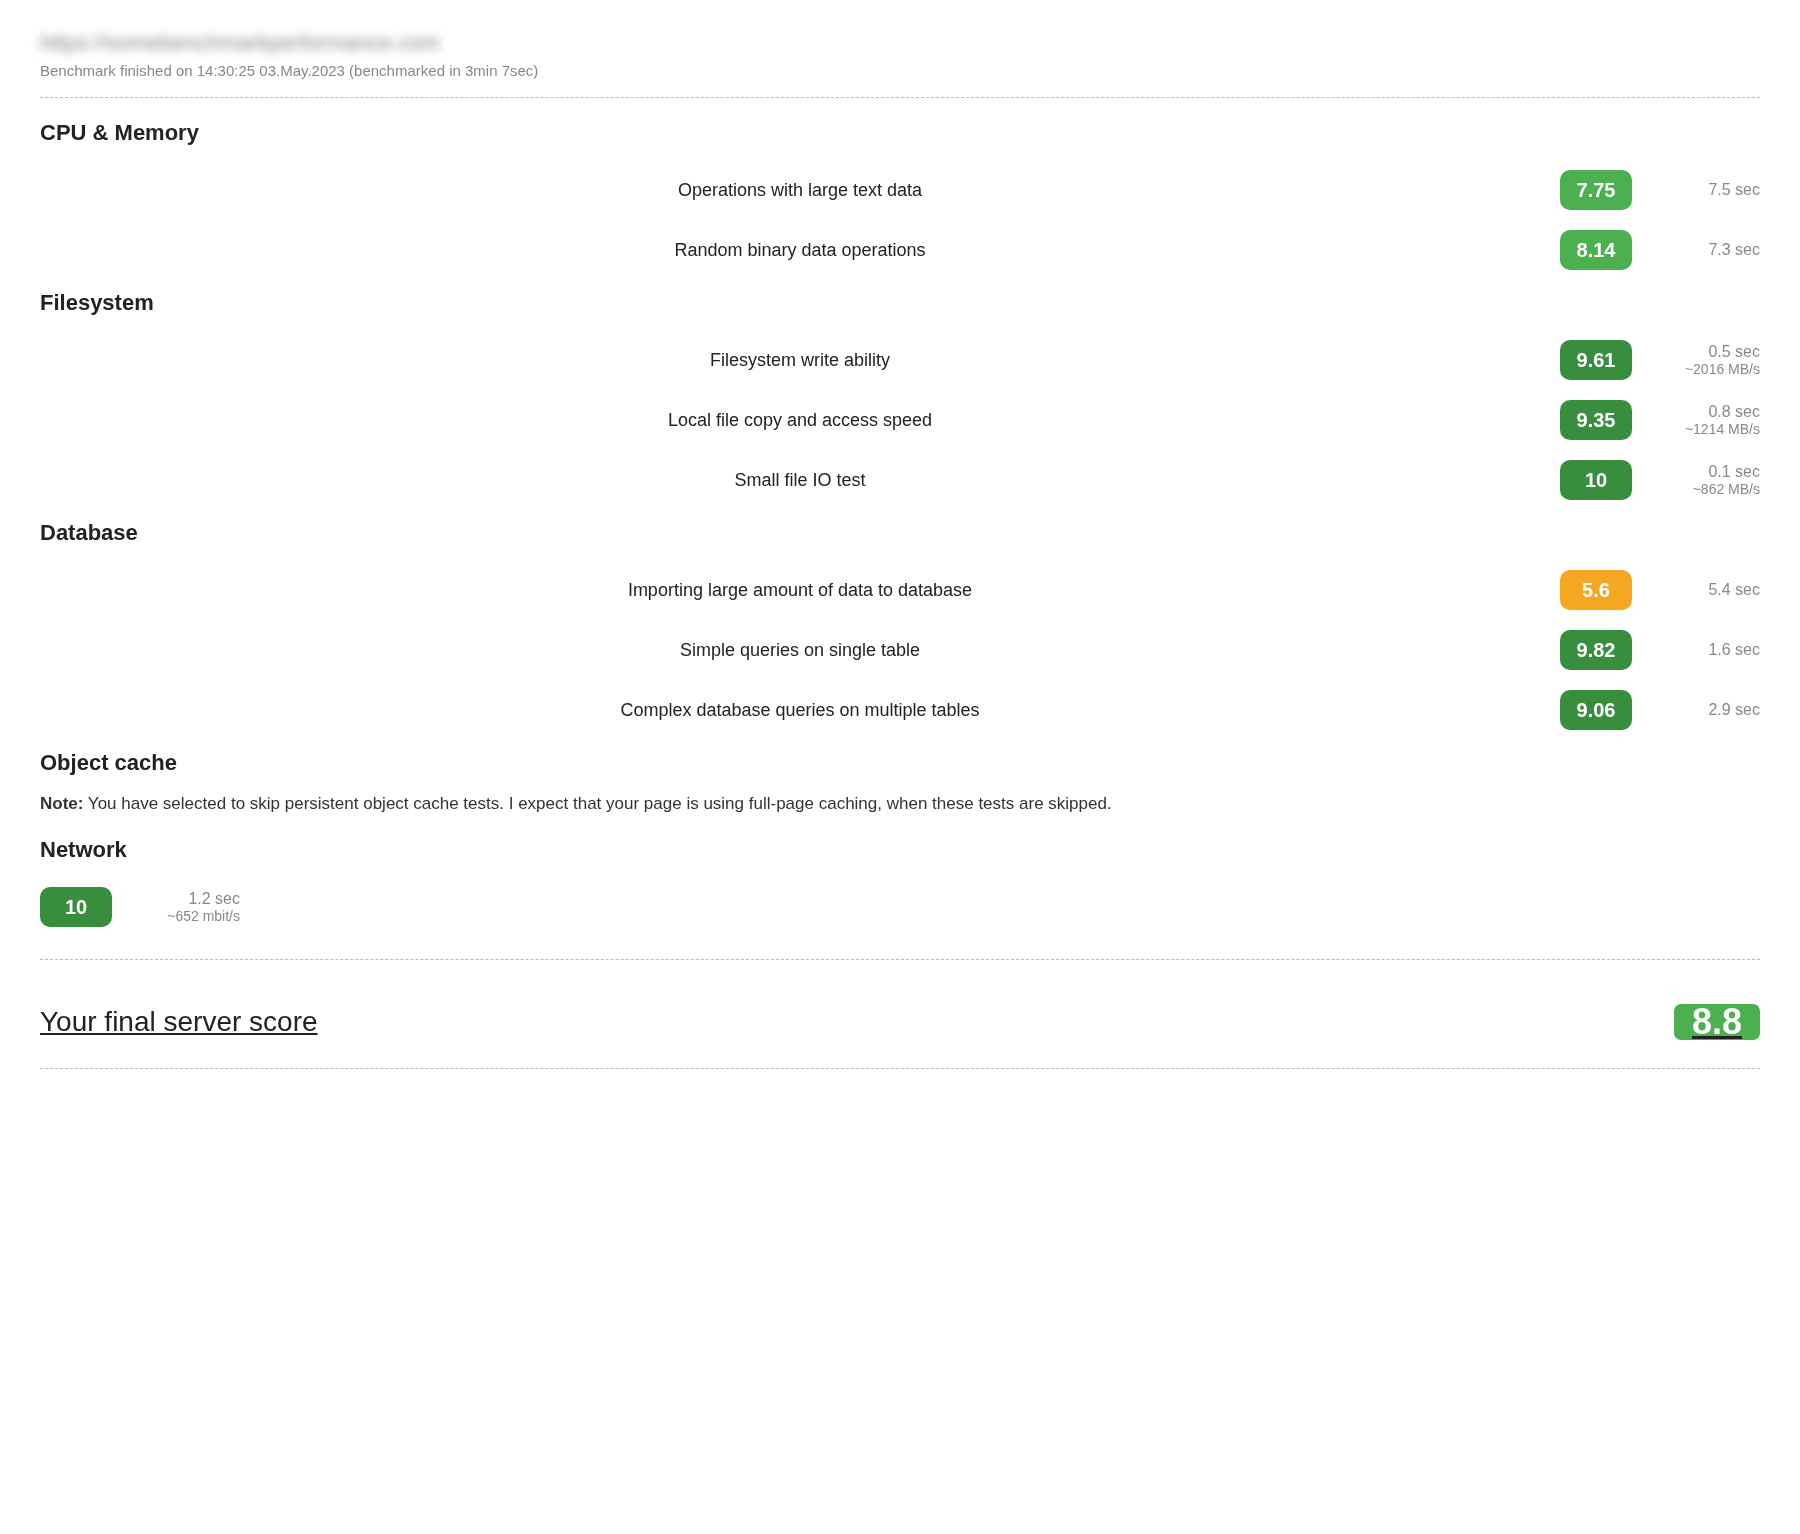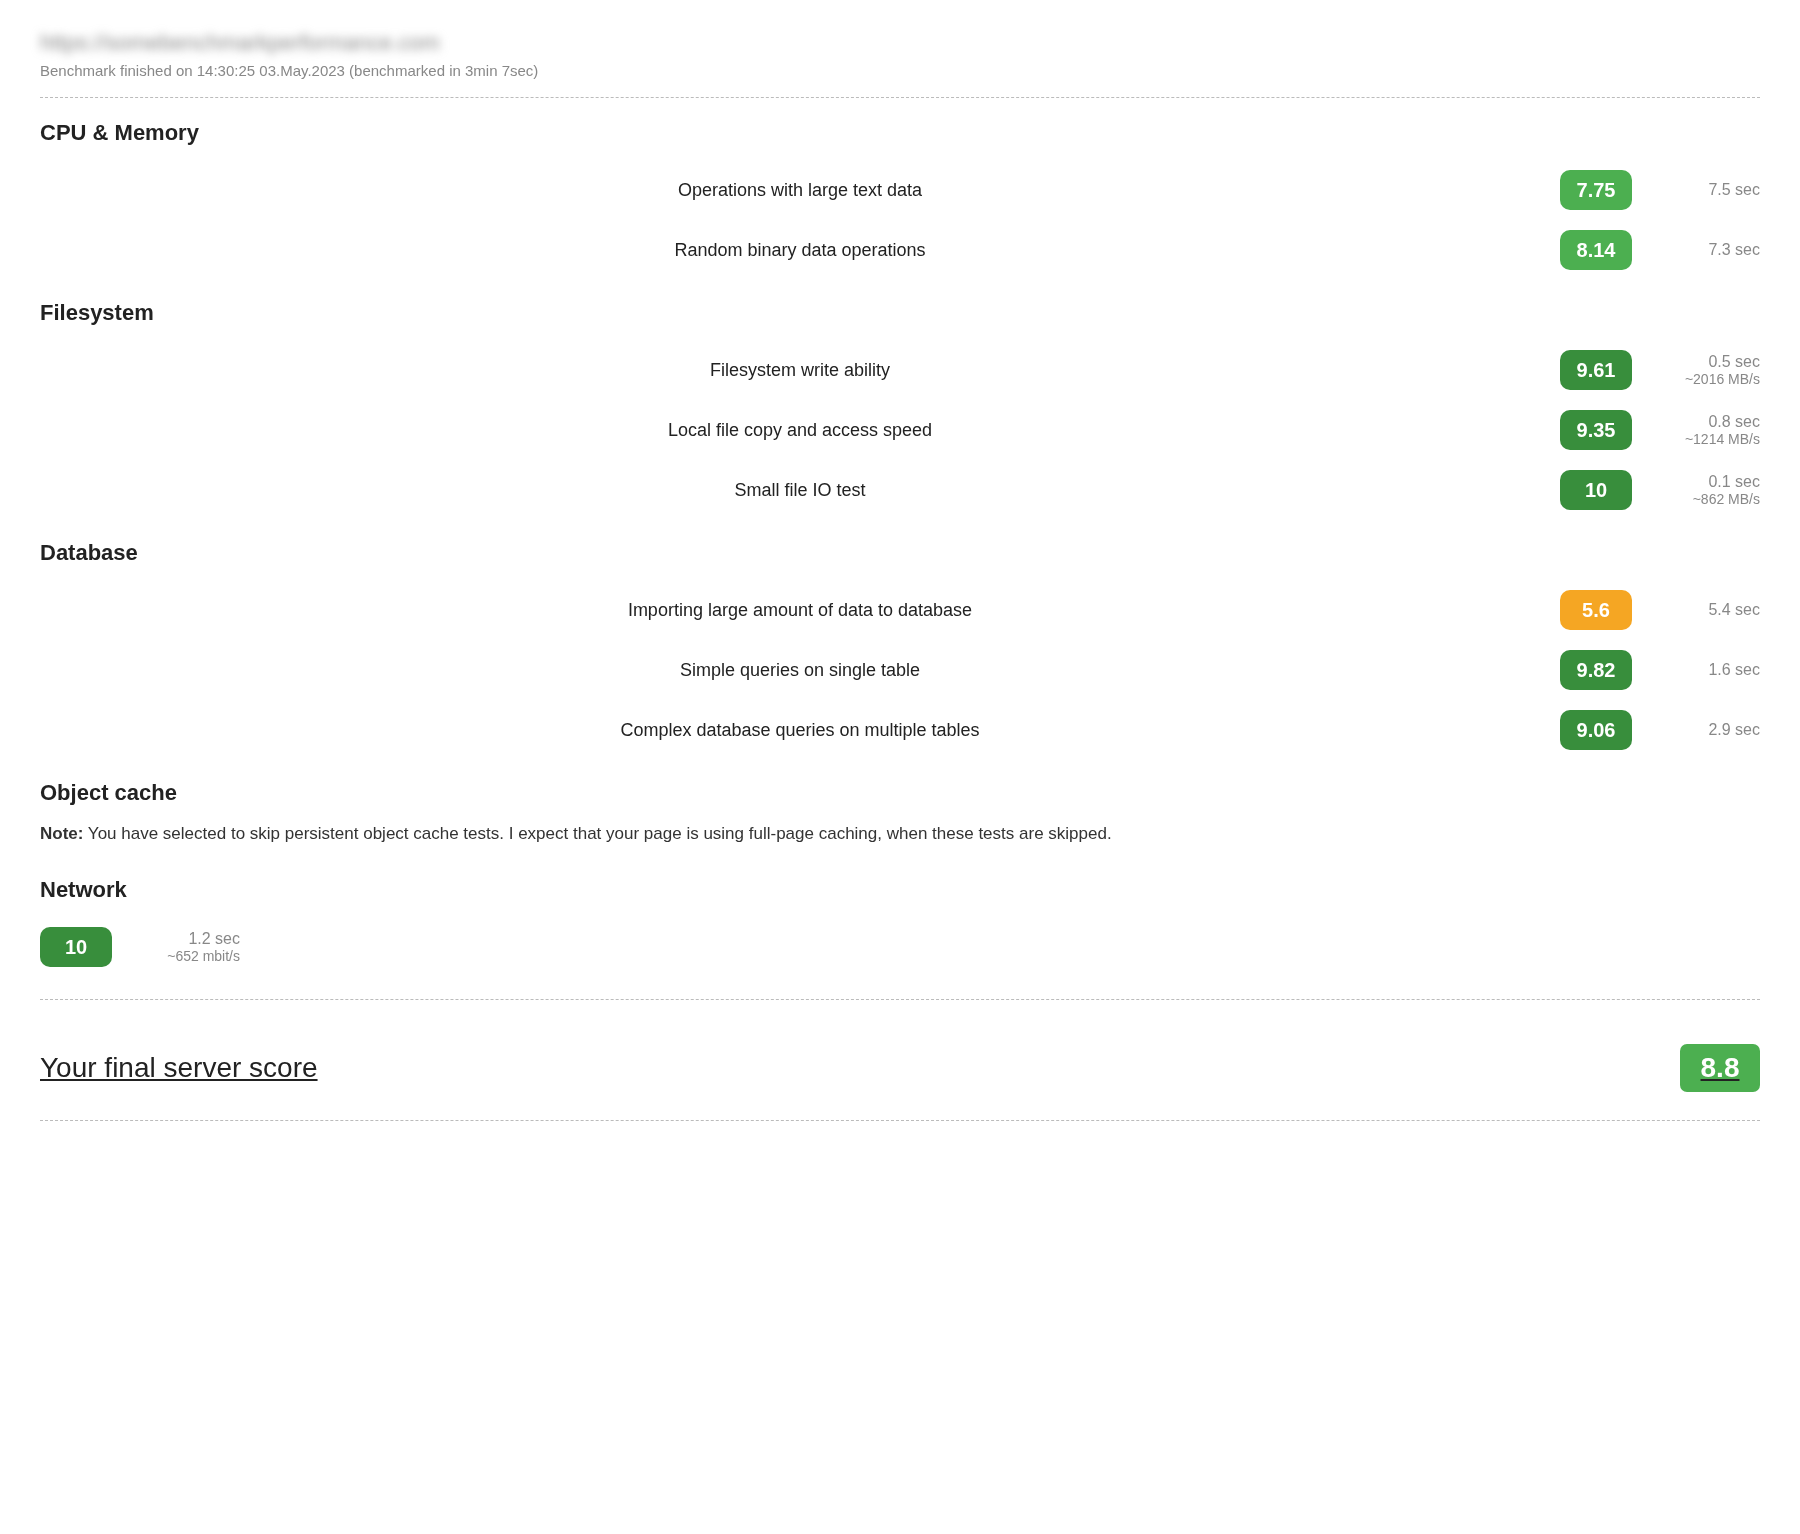--- a/index.html
+++ b/index.html
@@ -30,21 +30,20 @@
     .divider {
       border: none;
       border-top: 1.5px dashed #bbb;
       margin: 12px 0 22px 0;
     }
 
     .section-title {
       font-size: 22px;
       font-weight: 700;
       margin-bottom: 14px;
-      margin-top: 10px;
     }
 
     .benchmark-row {
       display: flex;
       align-items: center;
       padding: 10px 0;
       border: none;
       text-align: center;
     }
 
@@ -111,23 +110,23 @@
       font-size: 28px;
       font-weight: 500;
       color: #222;
     }
 
     .final-score-badge {
       display: inline-flex;
       align-items: center;
       justify-content: center;
       min-width: 80px;
-      height: 48px;
+      height: 36px;
       border-radius: 7px;
-      font-size: 28px;
+      font-size: 36px;
       font-weight: 700;
       color: #fff;
       background: #4caf50;
       padding: 0 18px;
     }
   </style>
 </head>
 <body>
 
 <div class="blurred-url">https://somebenchmarkperformance.com</div>

